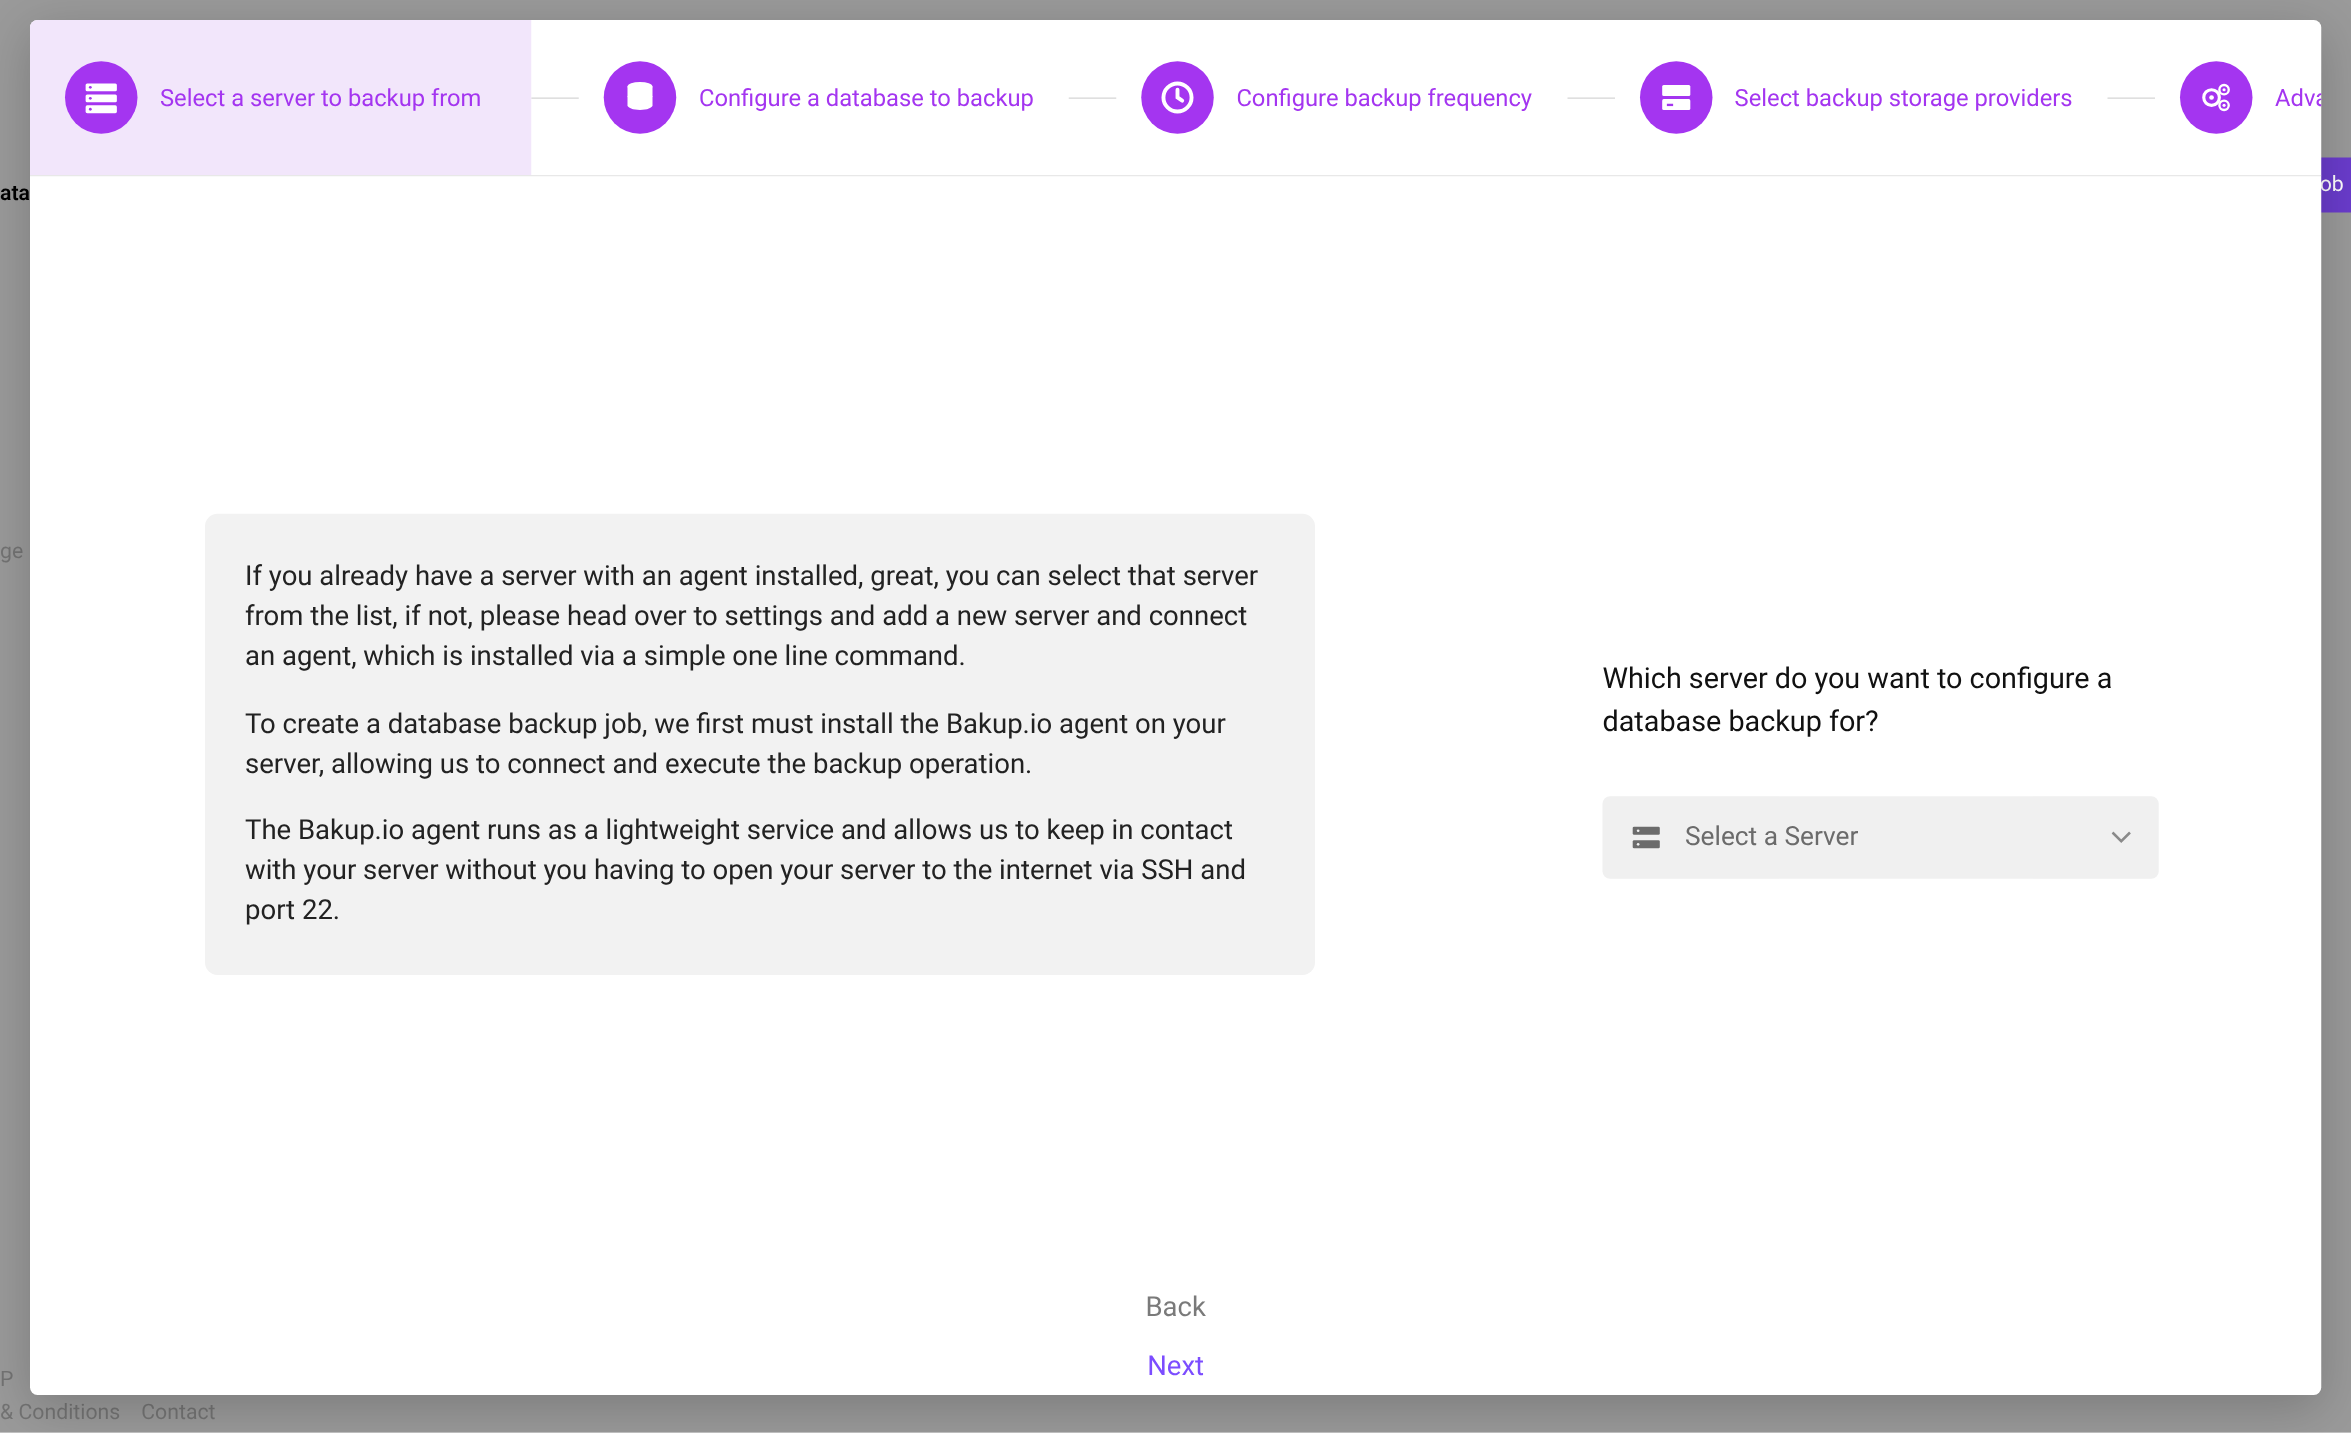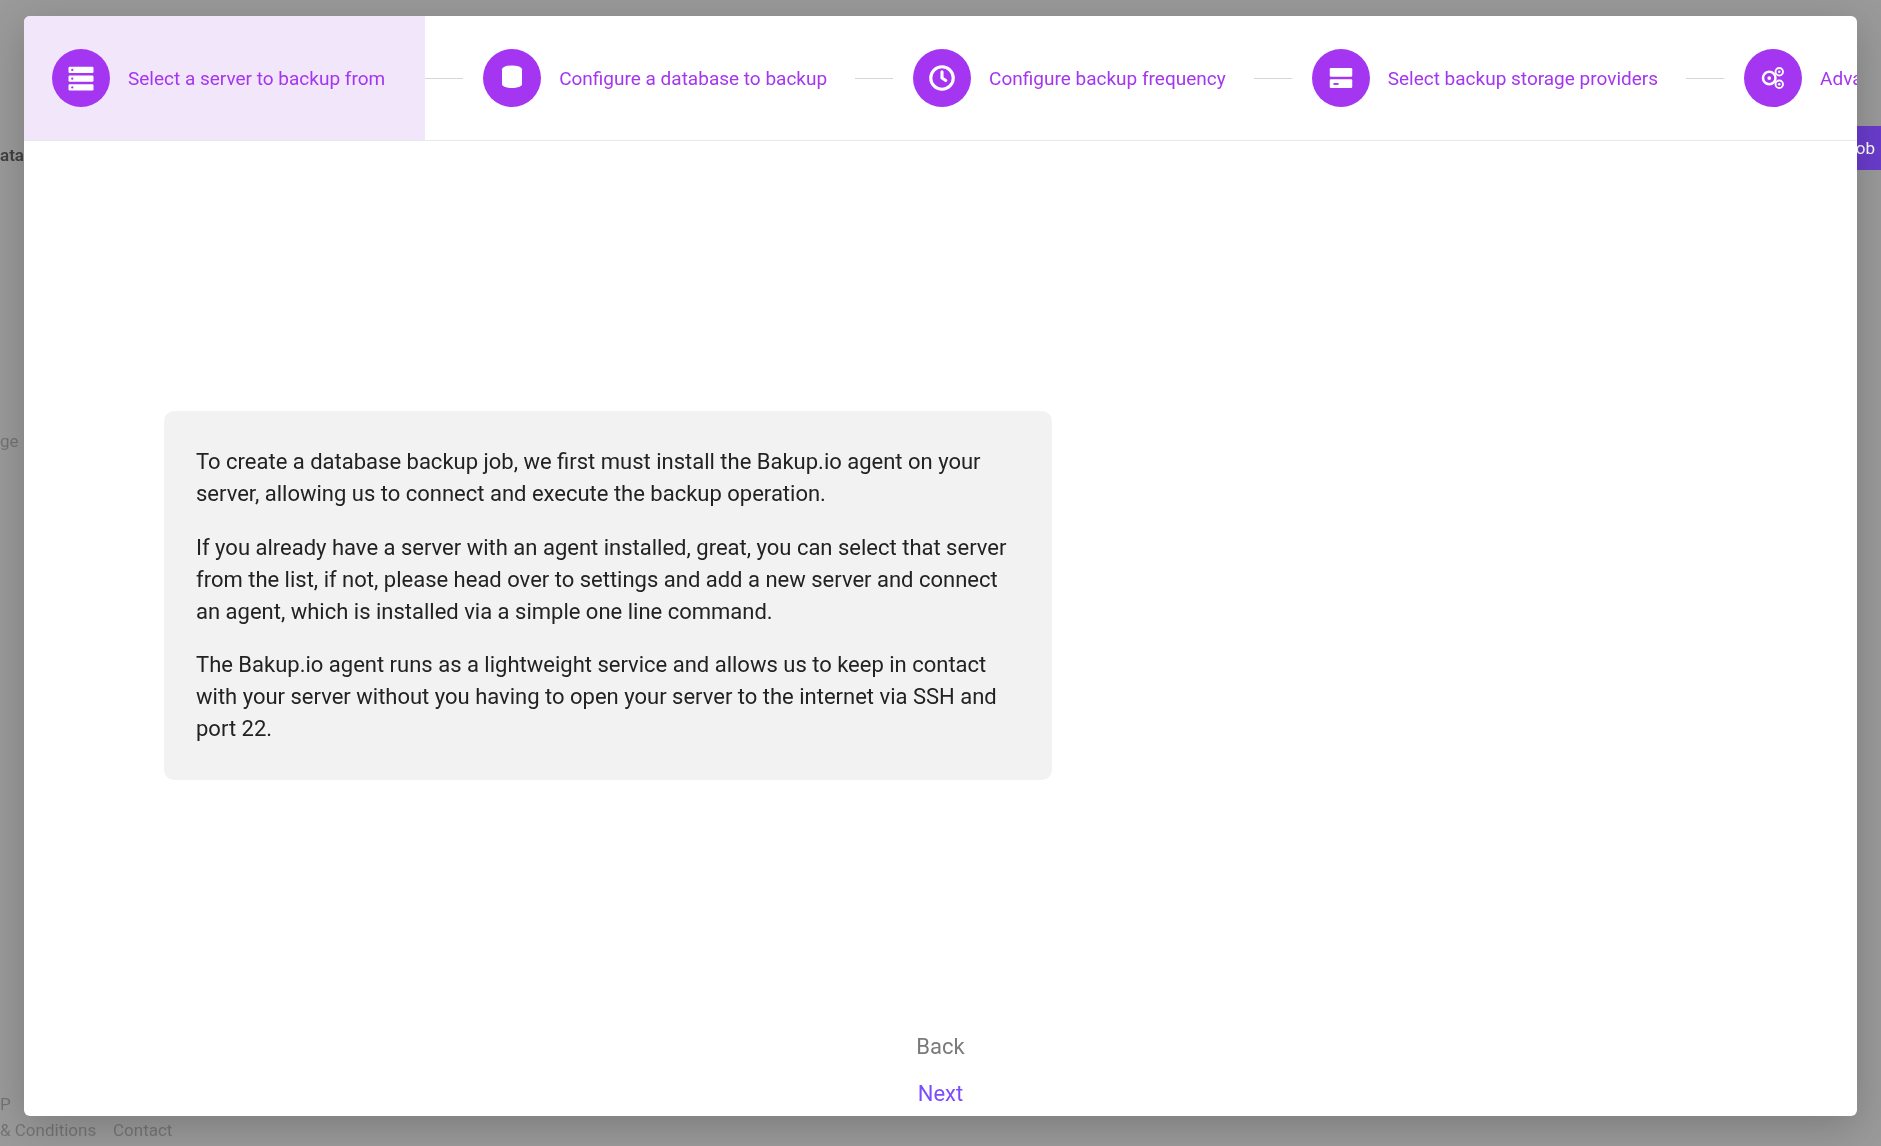--- a/index.html
+++ b/index.html
@@ -223,21 +223,21 @@
       color: #fff;
       padding: 12px 6px;
       font-size: 17px;
       border-radius: 0;
     }
   </style>
 </head>
 <body>
 
 <div class="backdrop">
-  <div class="backdrop-item" style="top:145px;left:0;color:#404040;font-weight:600;text-align:right;">ata</div>
+  <div class="backdrop-item" style="top:145px;left:0;color:#000000;font-weight:600;text-align:right;">ata</div>
   <div class="backdrop-item" style="top:431px;left:0;">ge</div>
   <div class="backdrop-item" style="top:1094px;left:0;">P</div>
   <div class="backdrop-item" style="top:1120px;left:0;">&amp; Conditions</div>
   <div class="backdrop-item" style="top:1120px;left:113px;">Contact</div>
   <div class="bg-top-right">ob</div>
 </div>
 
 <div class="modal">
 
   <div class="stepper">
@@ -308,25 +308,40 @@
           </svg>
       </div>
       <div class="step-label">Advanced Configuration</div>
     </div>
 
   </div>
 
   <div class="content">
 
     <div class="info-box">
+      <p>If you already have a server with an agent installed, great, you can select that server from the list, if not, please head over to settings and add a new server and connect an agent, which is installed via a simple one line command.</p>
       <p>To create a database backup job, we first must install the Bakup.io agent on your server, allowing us to connect and execute the backup operation.</p>
-      <p>If you already have a server with an agent installed, great, you can select that server from the list, if not, please head over to settings and add a new server and connect an agent, which is installed via a simple one line command.</p>
       <p>The Bakup.io agent runs as a lightweight service and allows us to keep in contact with your server without you having to open your server to the internet via SSH and port 22.</p>
     </div>
 
+    <div class="right-panel">
+      <div class="prompt">Which server do you want to configure a database backup for?</div>
+      <div class="select-box">
+        <svg class="server-svg" viewBox="0 0 24 24">
+            <rect x="2" y="4" width="20" height="6" rx="1"></rect>
+            <rect x="2" y="14" width="20" height="6" rx="1"></rect>
+            <circle cx="6" cy="7" r="1" fill="#f0f0f0"></circle>
+            <circle cx="6" cy="17" r="1" fill="#f0f0f0"></circle>
+          </svg>
+        <span class="select-text">Select a Server</span>
+        <svg class="caret" viewBox="0 0 16 10">
+            <path d="M1 1l7 7 7-7" fill="none" stroke="#8a8a8a" stroke-width="2"></path>
+          </svg>
+      </div>
+    </div>
 
   </div>
 
   <div class="footer">
     <span class="back">Back</span>
     <span class="next">Next</span>
     <span class="spacer"></span>
     <span class="cancel">Cancel</span>
     <input class="job-name-input" type="text" placeholder="Job Name" style="">
     <button class="create-btn">

